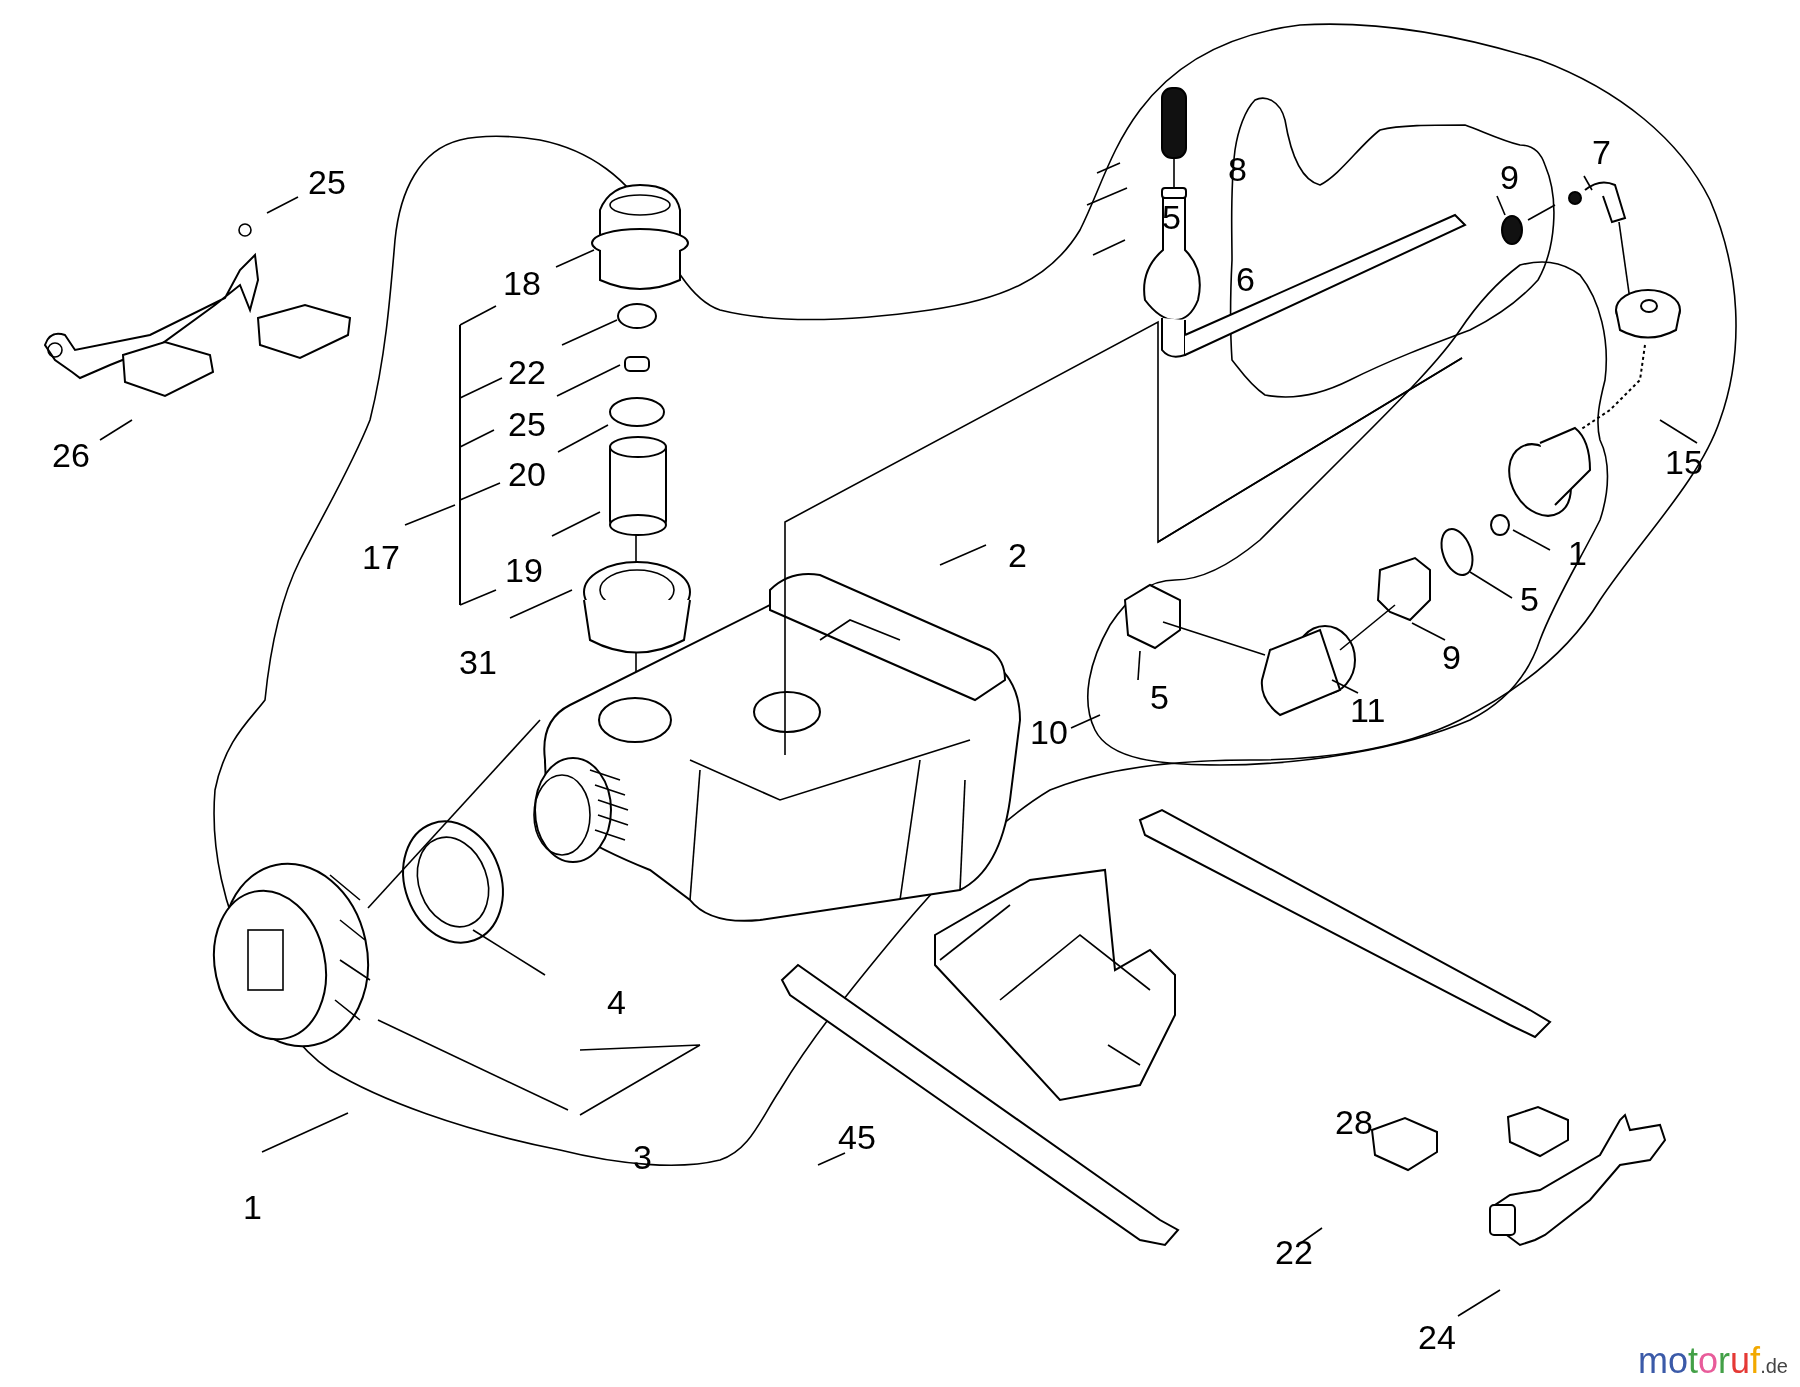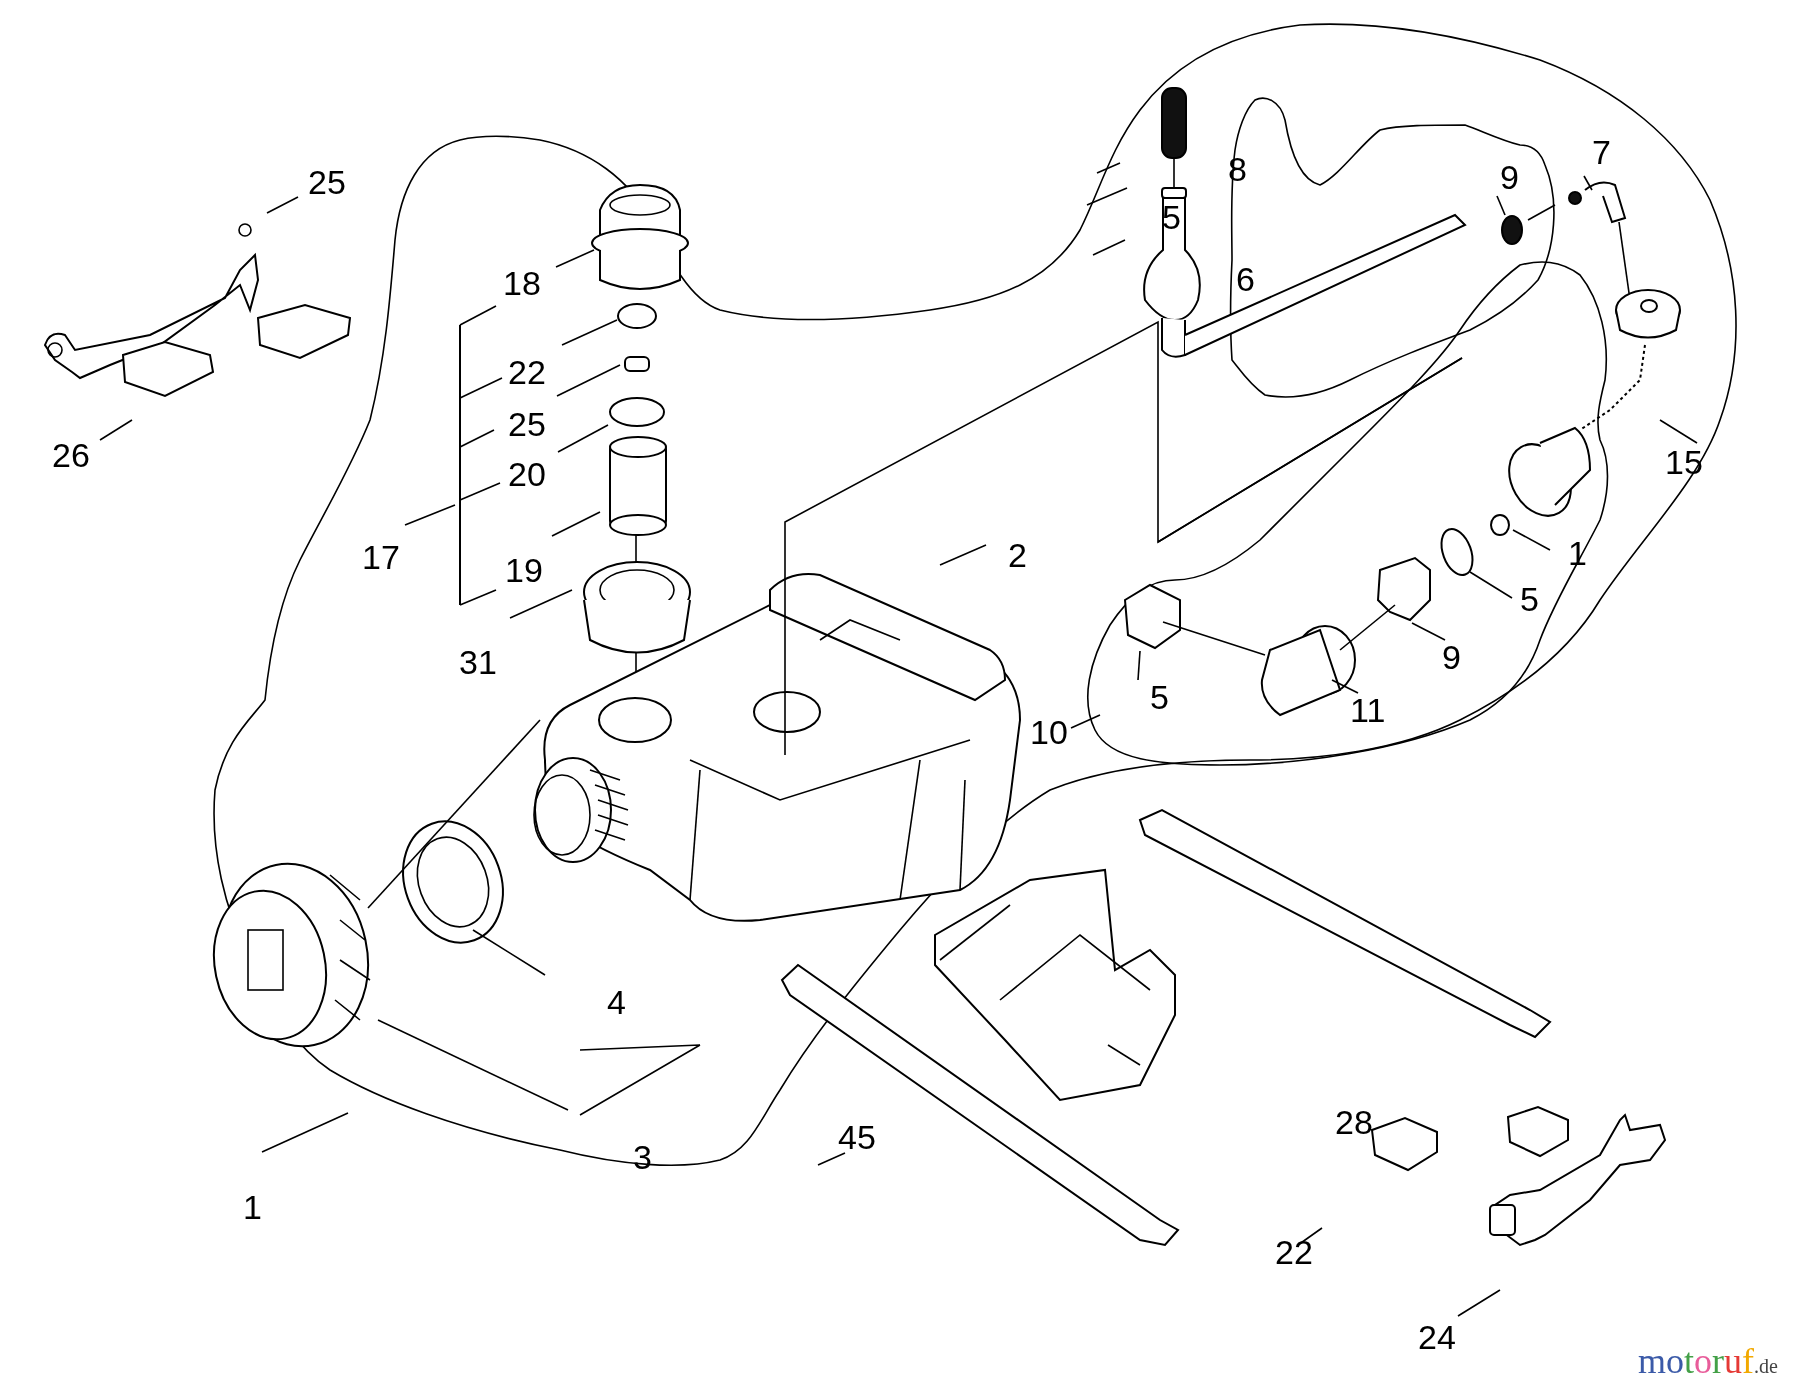--- a/index.html
+++ b/index.html
@@ -5,21 +5,21 @@
   html, body { margin:0; padding:0; background:#ffffff; }
   body { width:1800px; height:1387px; position:relative; overflow:hidden;
          font-family:"Liberation Sans", sans-serif; }
   #diagram { position:absolute; left:0; top:0; width:1800px; height:1387px; }
   .callout { position:absolute; font-family:"Liberation Sans", sans-serif;
              font-size:34px; color:#000; line-height:1; white-space:nowrap; }
   svg .ln { stroke:#000; stroke-width:2; fill:none; }
   svg .thin { stroke:#000; stroke-width:1.6; fill:none; }
   svg .part { stroke:#000; stroke-width:2; fill:#fff; }
   svg .dark { stroke:#000; stroke-width:2; fill:#111; }
-  .logo { position:absolute; left:1638px; top:1340px; font-family:Liberation Serif, serif;
+  .logo { position:absolute; left:1638px; top:1340px; font-family:Liberation Sans, sans-serif;
           font-size:36px; letter-spacing:0px; }
   .logo span { display:inline-block; }
   .logo .tld { font-size:20px; color:#444; }
 </style>
 </head>
 <body>
 
 <div id="diagram">
 <svg width="1800" height="1387" viewBox="0 0 1800 1387">
 

